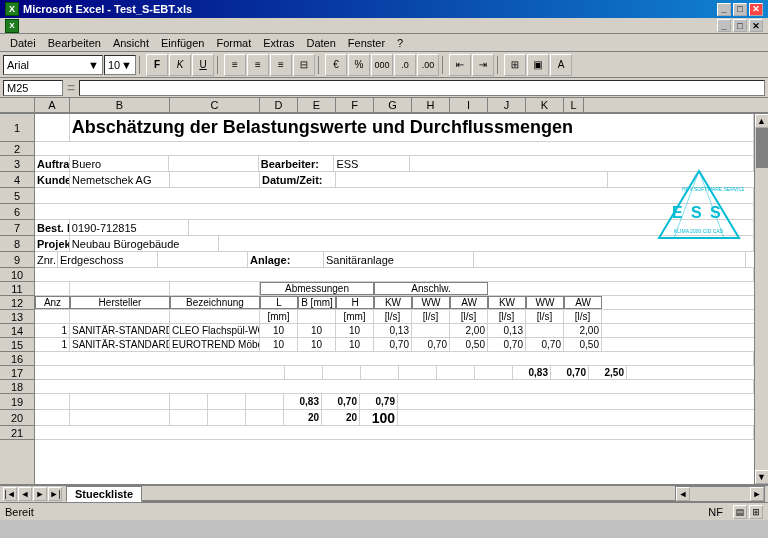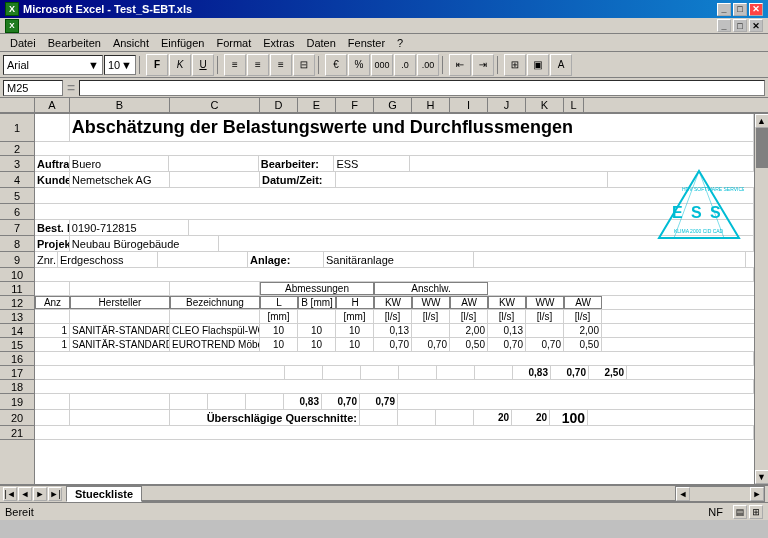--- a/index.html
+++ b/index.html
@@ -485,21 +485,20 @@
           <div class="cell" style="width:38px;"></div>
           <div class="cell" style="width:38px;"></div>
           <div class="cell cell-right cell-bold" style="width:38px; font-size:10px; justify-content:flex-end; font-weight:bold;">0,83</div>
           <div class="cell cell-right cell-bold" style="width:38px; font-size:10px; justify-content:flex-end; font-weight:bold;">0,70</div>
           <div class="cell cell-right cell-bold" style="width:38px; font-size:10px; justify-content:flex-end; font-weight:bold;">0,79</div>
         </div>
 
         <div class="grid-row" style="height:16px;">
           <div class="cell" style="width:35px;"></div>
           <div class="cell" style="width:100px;"></div>
-          <div class="cell cell-right cell-bold" style="width:190px; font-size:11px; font-weight:bold; justify-content:flex-end;">Überschlägige Querschnitte:</div>
           <div class="cell" style="width:38px;"></div>
           <div class="cell" style="width:38px;"></div>
           <div class="cell" style="width:38px;"></div>
           <div class="cell cell-right cell-bold" style="width:38px; font-size:10px; justify-content:flex-end; font-weight:bold;">20</div>
           <div class="cell cell-right cell-bold" style="width:38px; font-size:10px; justify-content:flex-end; font-weight:bold;">20</div>
           <div class="cell cell-right cell-bold" style="width:38px; font-size:14px; justify-content:flex-end; font-weight:bold;">100</div>
         </div>
 
         <div class="grid-row" style="height:14px;">
           <div class="cell" style="width:723px;"></div>

